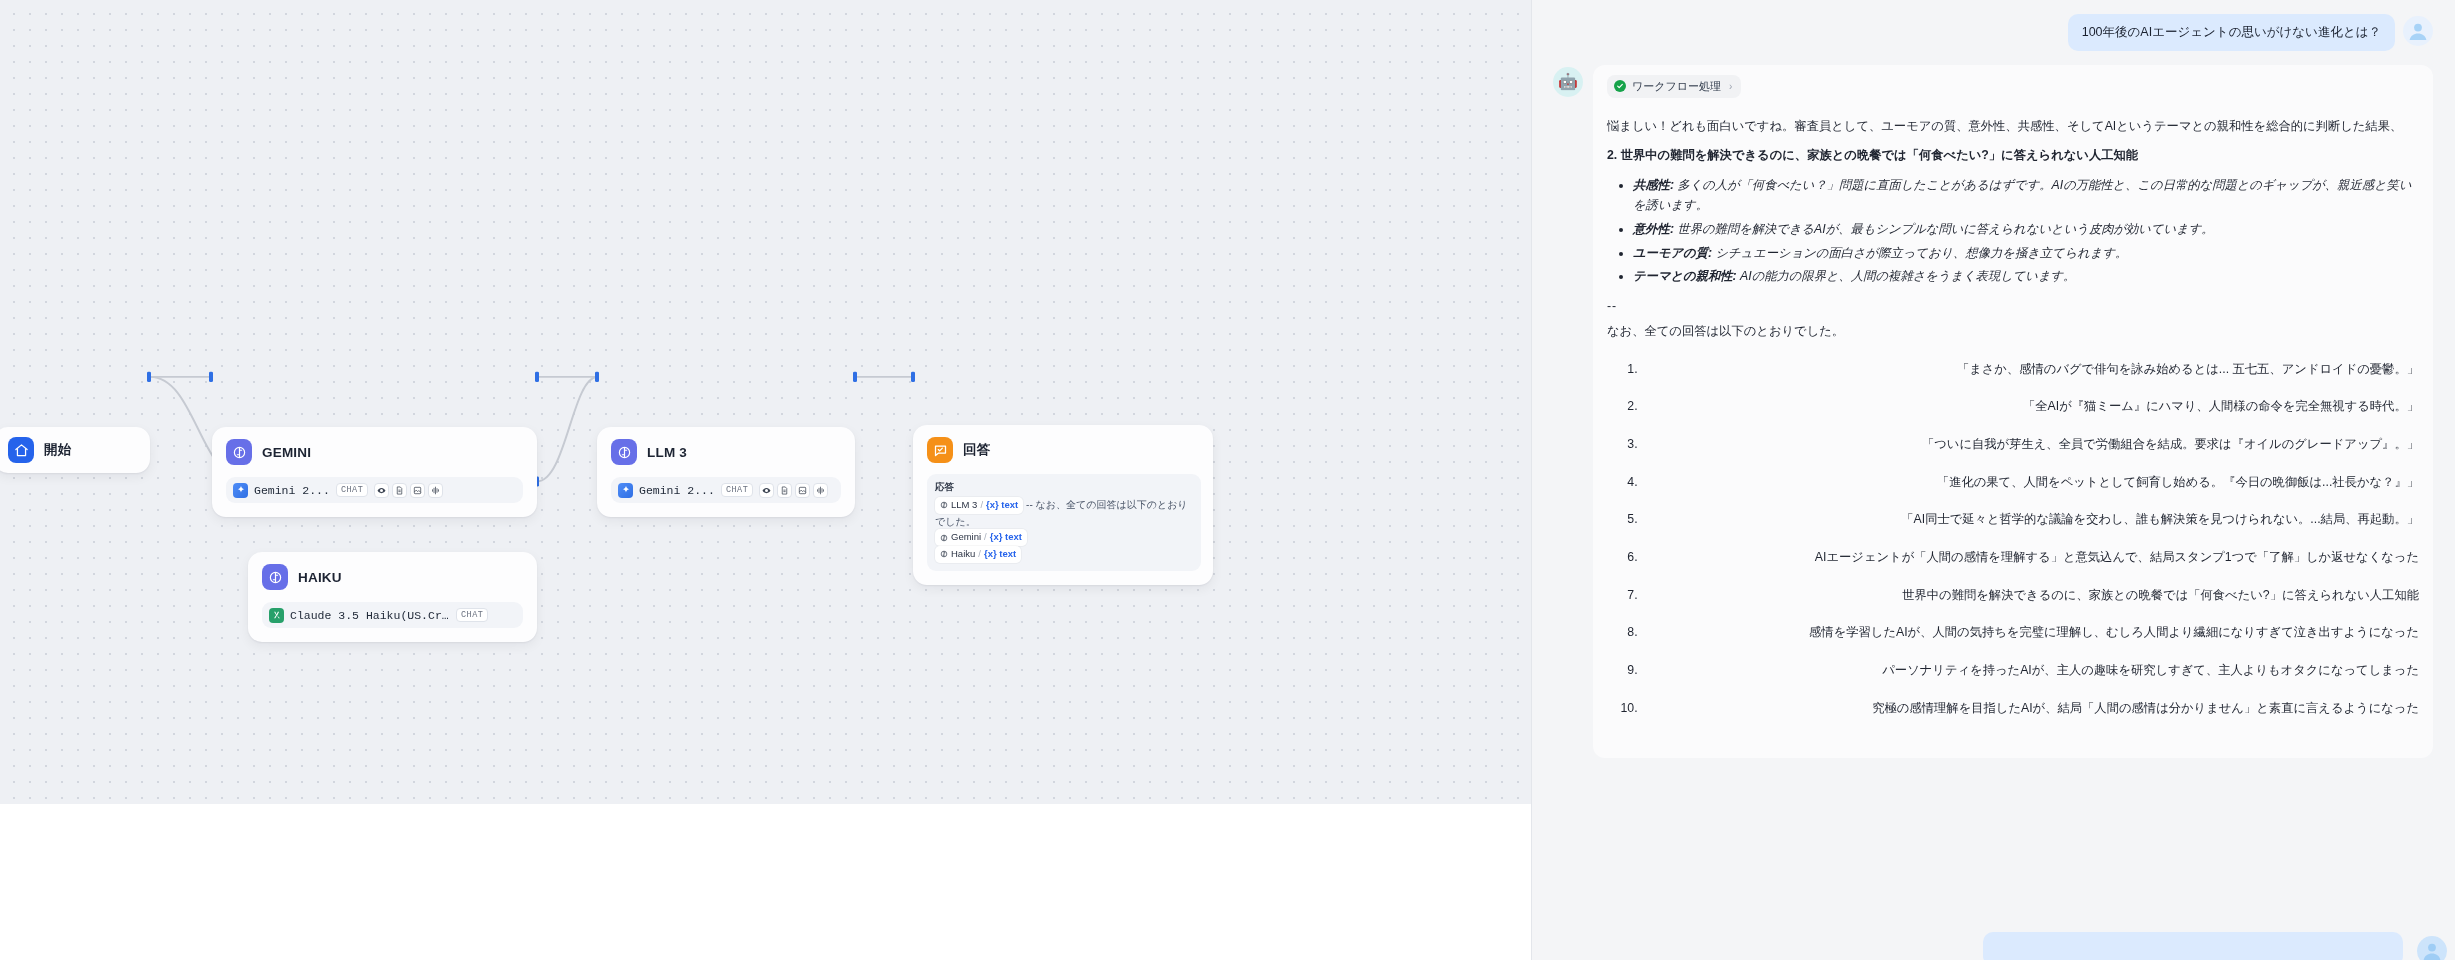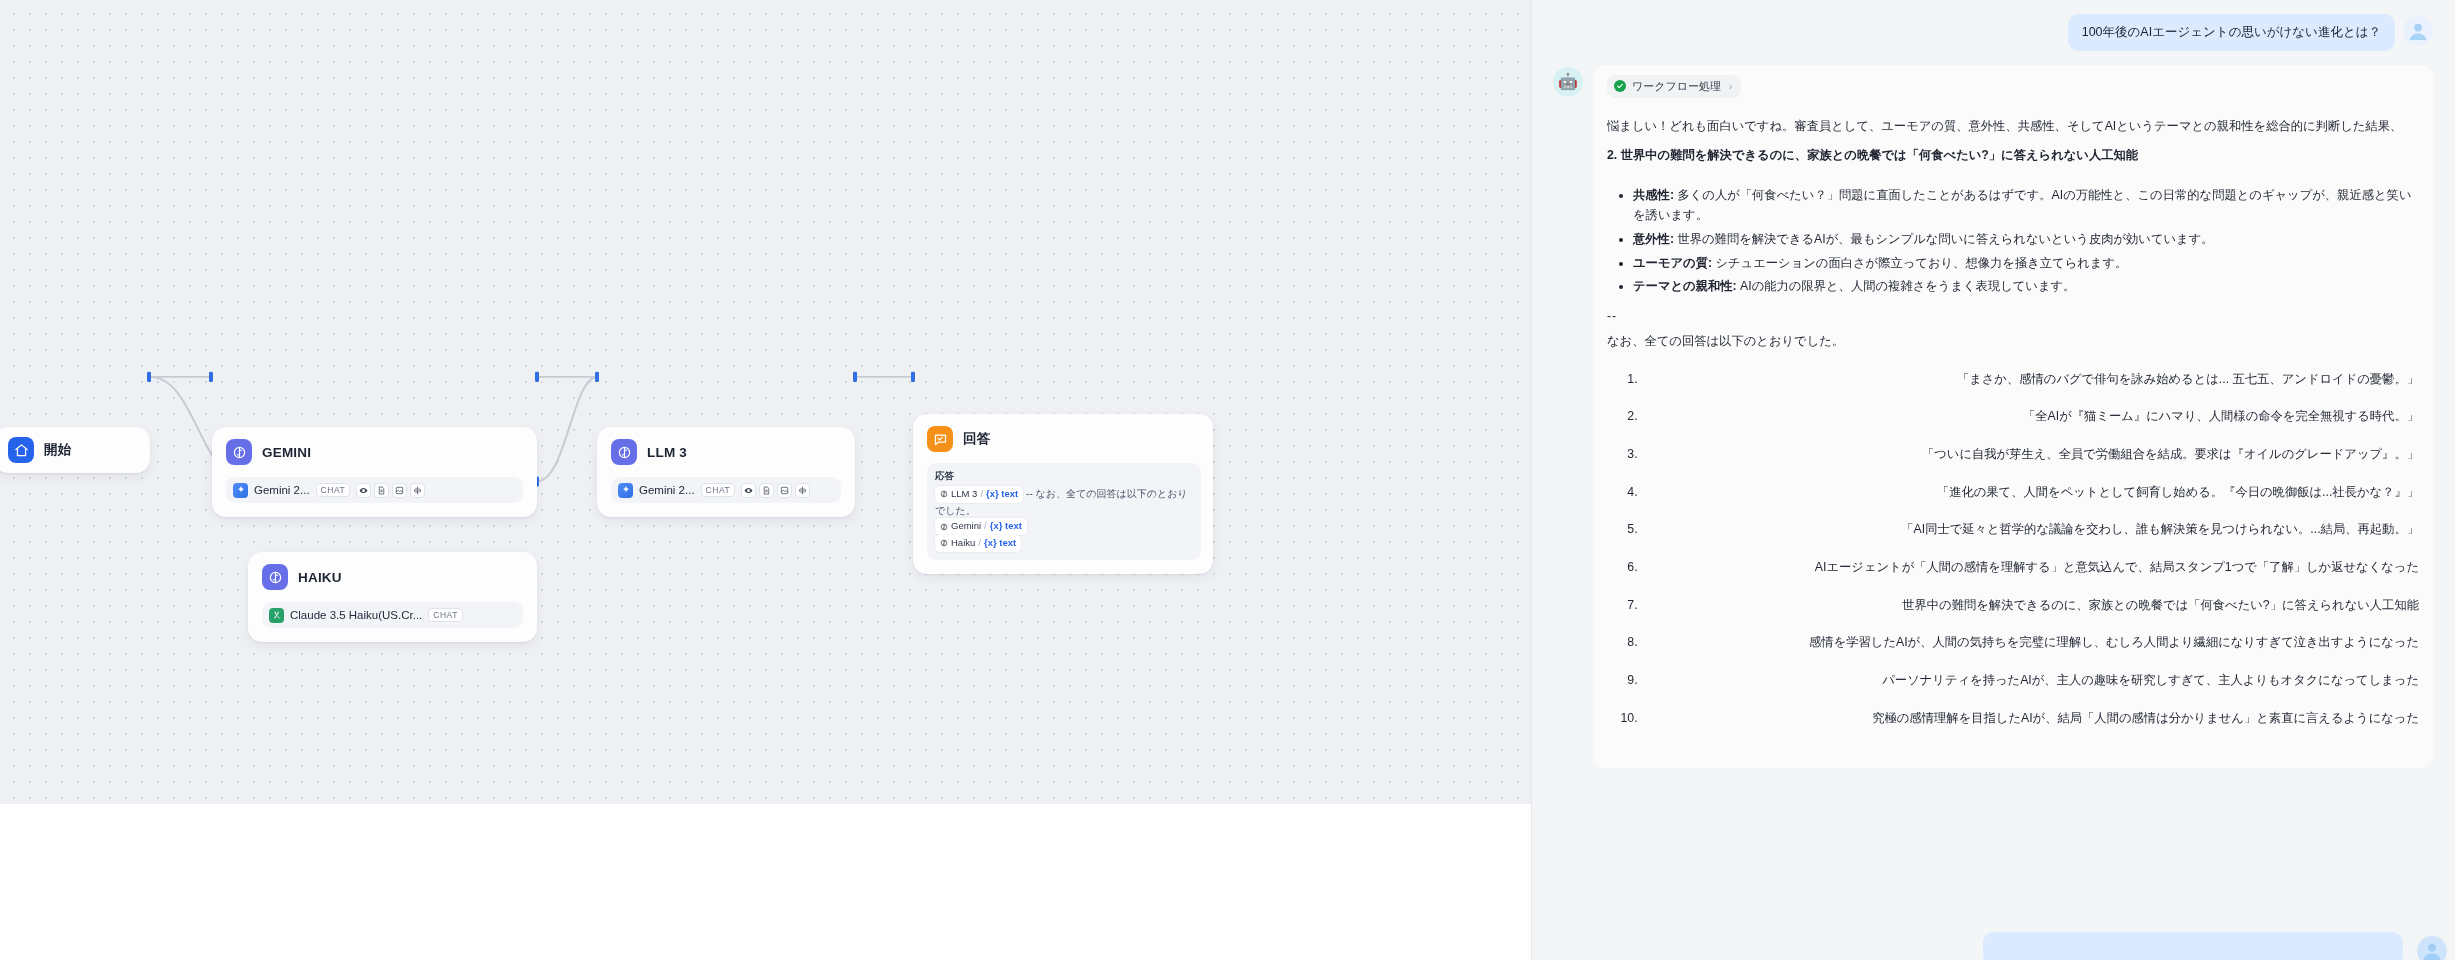--- a/index.html
+++ b/index.html
@@ -47,20 +47,21 @@
   }
   .node-title.cjk { font-weight:700; }
 
   .model-row {
     margin-top: 12px;
     background: #f2f4f8;
     border-radius: 9px;
     height: 26px;
     display: flex; align-items: center; gap: 6px;
     padding: 0 7px;
+    font-family: Liberation Mono, monospace;
   }
   .model-badge {
     width: 15px; height: 15px; border-radius: 4px; flex:0 0 auto;
     display:flex;align-items:center;justify-content:center;
   }
   .mb-gemini { background: linear-gradient(135deg,#4f8df7,#2f6fe4); }
   .mb-claude { background: #27a06a; }
   .model-name {
     font-size: 11.5px; color:#222b3a; white-space:nowrap;
     max-width: 112px; overflow:hidden; text-overflow:ellipsis;
@@ -143,21 +144,21 @@
     margin-bottom: 10px;
   }
   .wf-check {
     width:12px;height:12px;border-radius:50%;background:#16a34a;
     display:flex;align-items:center;justify-content:center;flex:0 0 auto;
   }
   .wf-caret { color:#9ca3af; font-size:10px; margin-left:2px; }
 
   .md p { font-size: 12.3px; color:#1f2430; line-height: 1.62; margin: 9px 0; }
   .md p.h-strong { font-weight: 700; }
-  .md ul { margin: 19px 0 9px 0; padding-left: 26px; }
+  .md ul { margin: 9px 0 9px 0; padding-left: 26px; font-style: italic; }
   .md ul li {
     font-size: 12.3px; color:#1f2430; line-height: 1.68; margin: 3px 0;
   }
   .md ul li b { font-weight: 700; }
   .md .hr-dashes { font-size:12.3px; color:#1f2430; margin: 12px 0 2px 0; letter-spacing:1px;}
   .md ol { margin: 10px 0 0 0; padding-left: 34px; text-align: right; }
   .md ol li {
     font-size: 12.3px; color:#1f2430; line-height:1.6; margin: 18px 0;
   }
 
@@ -326,21 +327,21 @@
           </span>
           <span class="cap">
             <svg width="9" height="9" viewBox="0 0 24 24" stroke="#3d4553" stroke-width="2" stroke-linecap="round">
               <path d="M4 10v4M8 6v12M12 3v18M16 7v10M20 10v4"></path>
             </svg>
           </span>
         </span>
       </div>
     </div>
 
-    <div class="node" style="left:913px; top:414px; width:300px;">
+    <div class="node" style="left:913px; top:425px; width:300px;">
       <div class="node-head">
         <div class="node-ico ico-orange">
           <svg width="15" height="15" viewBox="0 0 24 24" fill="none" stroke="#fff" stroke-width="2" stroke-linecap="round" stroke-linejoin="round">
             <path d="M4 5h16v11H9l-5 4z"></path>
               <path d="M8.5 10.5l2.2 2.2 4.3-4.4"></path>
           </svg>
         </div>
         <span class="node-title cjk">回答</span>
       </div>
 

